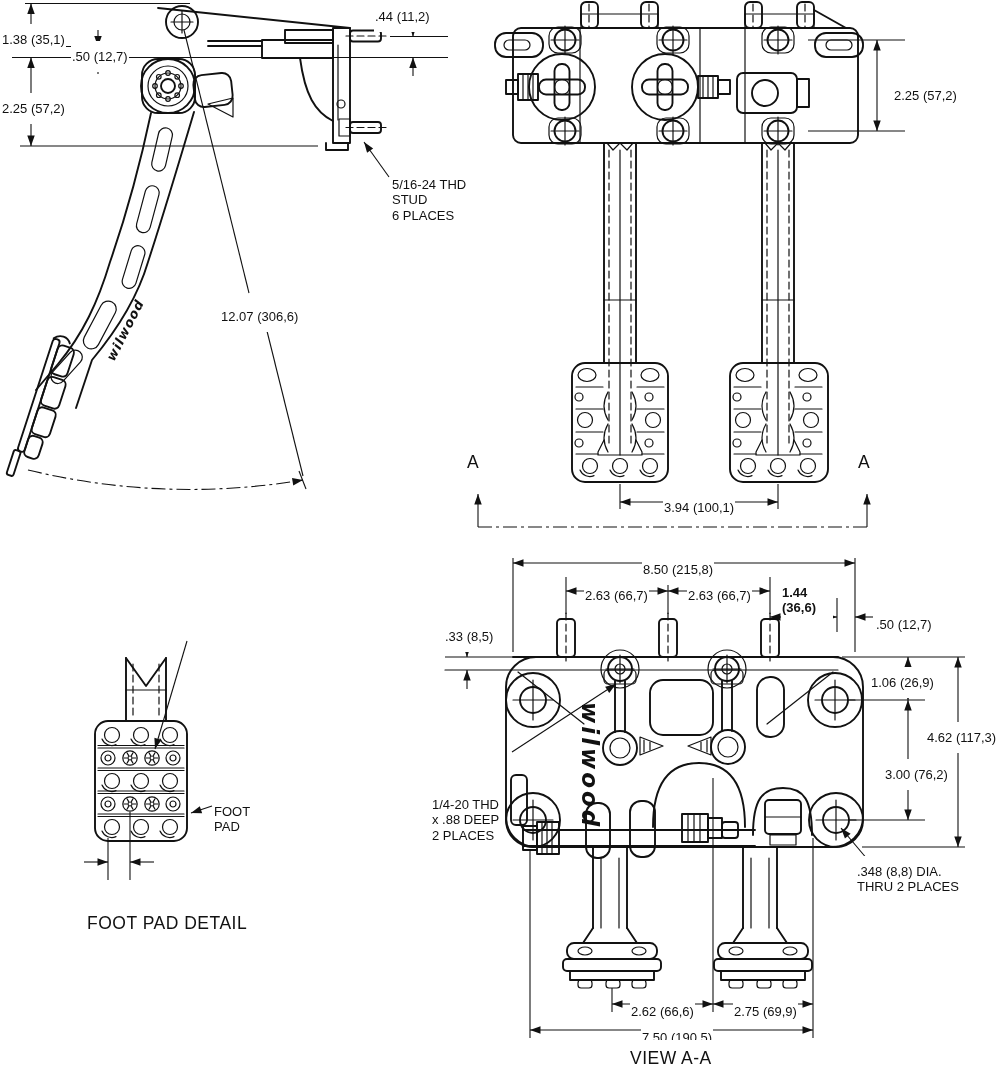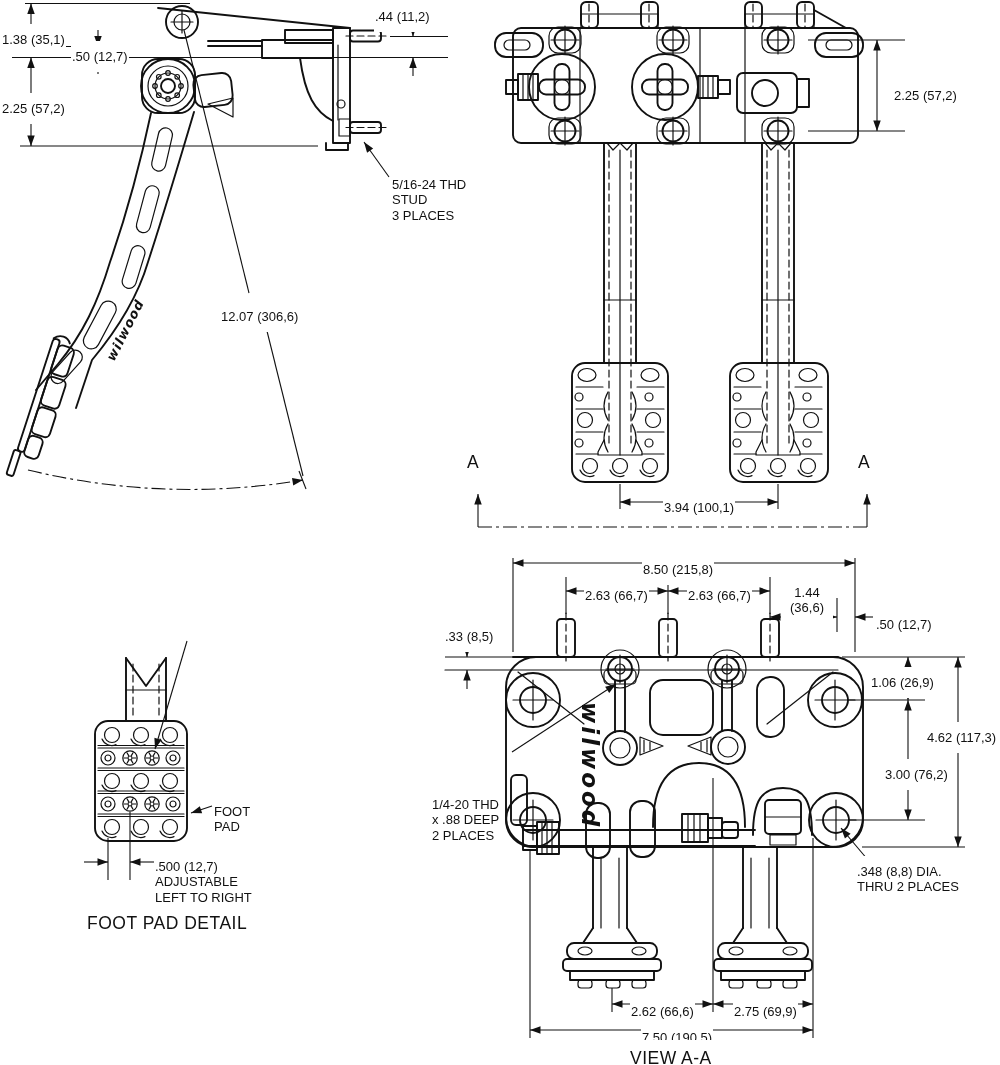--- a/index.html
+++ b/index.html
@@ -2,21 +2,21 @@
 <html><head>
 <meta charset="utf-8">
 <style>
   html,body{margin:0;padding:0;background:#fff;}
   #sheet{position:relative;width:1000px;height:1065px;background:#fff;overflow:hidden;
          font-family:"Liberation Sans",sans-serif;color:#111;}
   #art{position:absolute;left:0;top:0;}
   .lbl{position:absolute;font:13px/1.18 "Liberation Sans",sans-serif;color:#111;
        background:#fff;padding:8px 1px;white-space:pre;}
   .lbl-lg{font-size:17.5px;letter-spacing:.5px;}
-  .ctr{text-align:center;}
+  .ctr{text-align:left;font-weight:bold;}
   
   .ln{fill:none;stroke:#111;stroke-width:1.9;stroke-linecap:round;stroke-linejoin:round;}
   .tn{fill:none;stroke:#111;stroke-width:1.2;stroke-linecap:round;stroke-linejoin:round;}
   .dim{fill:none;stroke:#111;stroke-width:1.1;}
   .dash{stroke-dasharray:7 4;}
   .cdash{stroke-dasharray:14 4 3 4;}
   .logo-lg{font:italic bold 23px "DejaVu Sans",sans-serif;letter-spacing:3px;fill:#111;}
   .logo-sm{font:italic bold 13px "DejaVu Sans",sans-serif;letter-spacing:1px;fill:#111;}
 </style>
 </head>
@@ -465,21 +465,21 @@
     <line x1="713" y1="1004" x2="813" y2="1004" class="dim" marker-start="url(#ar)" marker-end="url(#ar)"></line>
     <line x1="530" y1="1030" x2="813" y2="1030" class="dim" marker-start="url(#ar)" marker-end="url(#ar)"></line>
   </g>
 </svg>
 
 <div class="lbl" style="left:374px;top:1px">.44 (11,2)</div>
 <div class="lbl" style="left:1px;top:24px">1.38 (35,1)</div>
 <div class="lbl" style="left:71px;top:41px">.50 (12,7)</div>
 <div class="lbl" style="left:1px;top:93px">2.25 (57,2)</div>
 <div class="lbl" style="left:220px;top:301px">12.07 (306,6)</div>
-<div class="lbl" style="left:391px;top:169px"><span>5/16-24 THD</span><br><span>STUD</span><br><span>3 PLACES</span></div>
+<div class="lbl" style="left:391px;top:169px"><span>5/16-24 THD</span><br><span>STUD</span><br><span>6 PLACES</span></div>
 
 <div class="lbl" style="left:893px;top:80px">2.25 (57,2)</div>
 <div class="lbl lbl-lg" style="left:466px;top:444px">A</div>
 <div class="lbl lbl-lg" style="left:857px;top:444px">A</div>
 <div class="lbl" style="left:663px;top:492px">3.94 (100,1)</div>
 
 <div class="lbl" style="left:642px;top:554px">8.50 (215,8)</div>
 <div class="lbl" style="left:584px;top:580px">2.63 (66,7)</div>
 <div class="lbl" style="left:687px;top:580px">2.63 (66,7)</div>
 <div class="lbl ctr" style="left:781px;top:577px;width:50px"><span>1.44</span><br><span>(36,6)</span></div>
@@ -489,16 +489,15 @@
 <div class="lbl" style="left:870px;top:667px">1.06 (26,9)</div>
 <div class="lbl" style="left:926px;top:722px">4.62 (117,3)</div>
 <div class="lbl" style="left:884px;top:759px">3.00 (76,2)</div>
 <div class="lbl" style="left:856px;top:856px"><span>.348 (8,8) DIA.</span><br><span>THRU 2 PLACES</span></div>
 <div class="lbl" style="left:630px;top:996px">2.62 (66,6)</div>
 <div class="lbl" style="left:733px;top:996px">2.75 (69,9)</div>
 <div class="lbl" style="left:641px;top:1022px">7.50 (190,5)</div>
 <div class="lbl lbl-lg" style="left:629px;top:1040px">VIEW A-A</div>
 
 <div class="lbl" style="left:213px;top:796px"><span>FOOT</span><br><span>PAD</span></div>
-<div class="lbl" style="left:154px;top:851px"><span>.500 (12,7)</span><br><span>ADJUSTABLE</span><br><span>LEFT TO RIGHT</span></div>
 <div class="lbl lbl-lg" style="left:86px;top:905px">FOOT PAD DETAIL</div>
 
 </div>
 
 </body></html>

